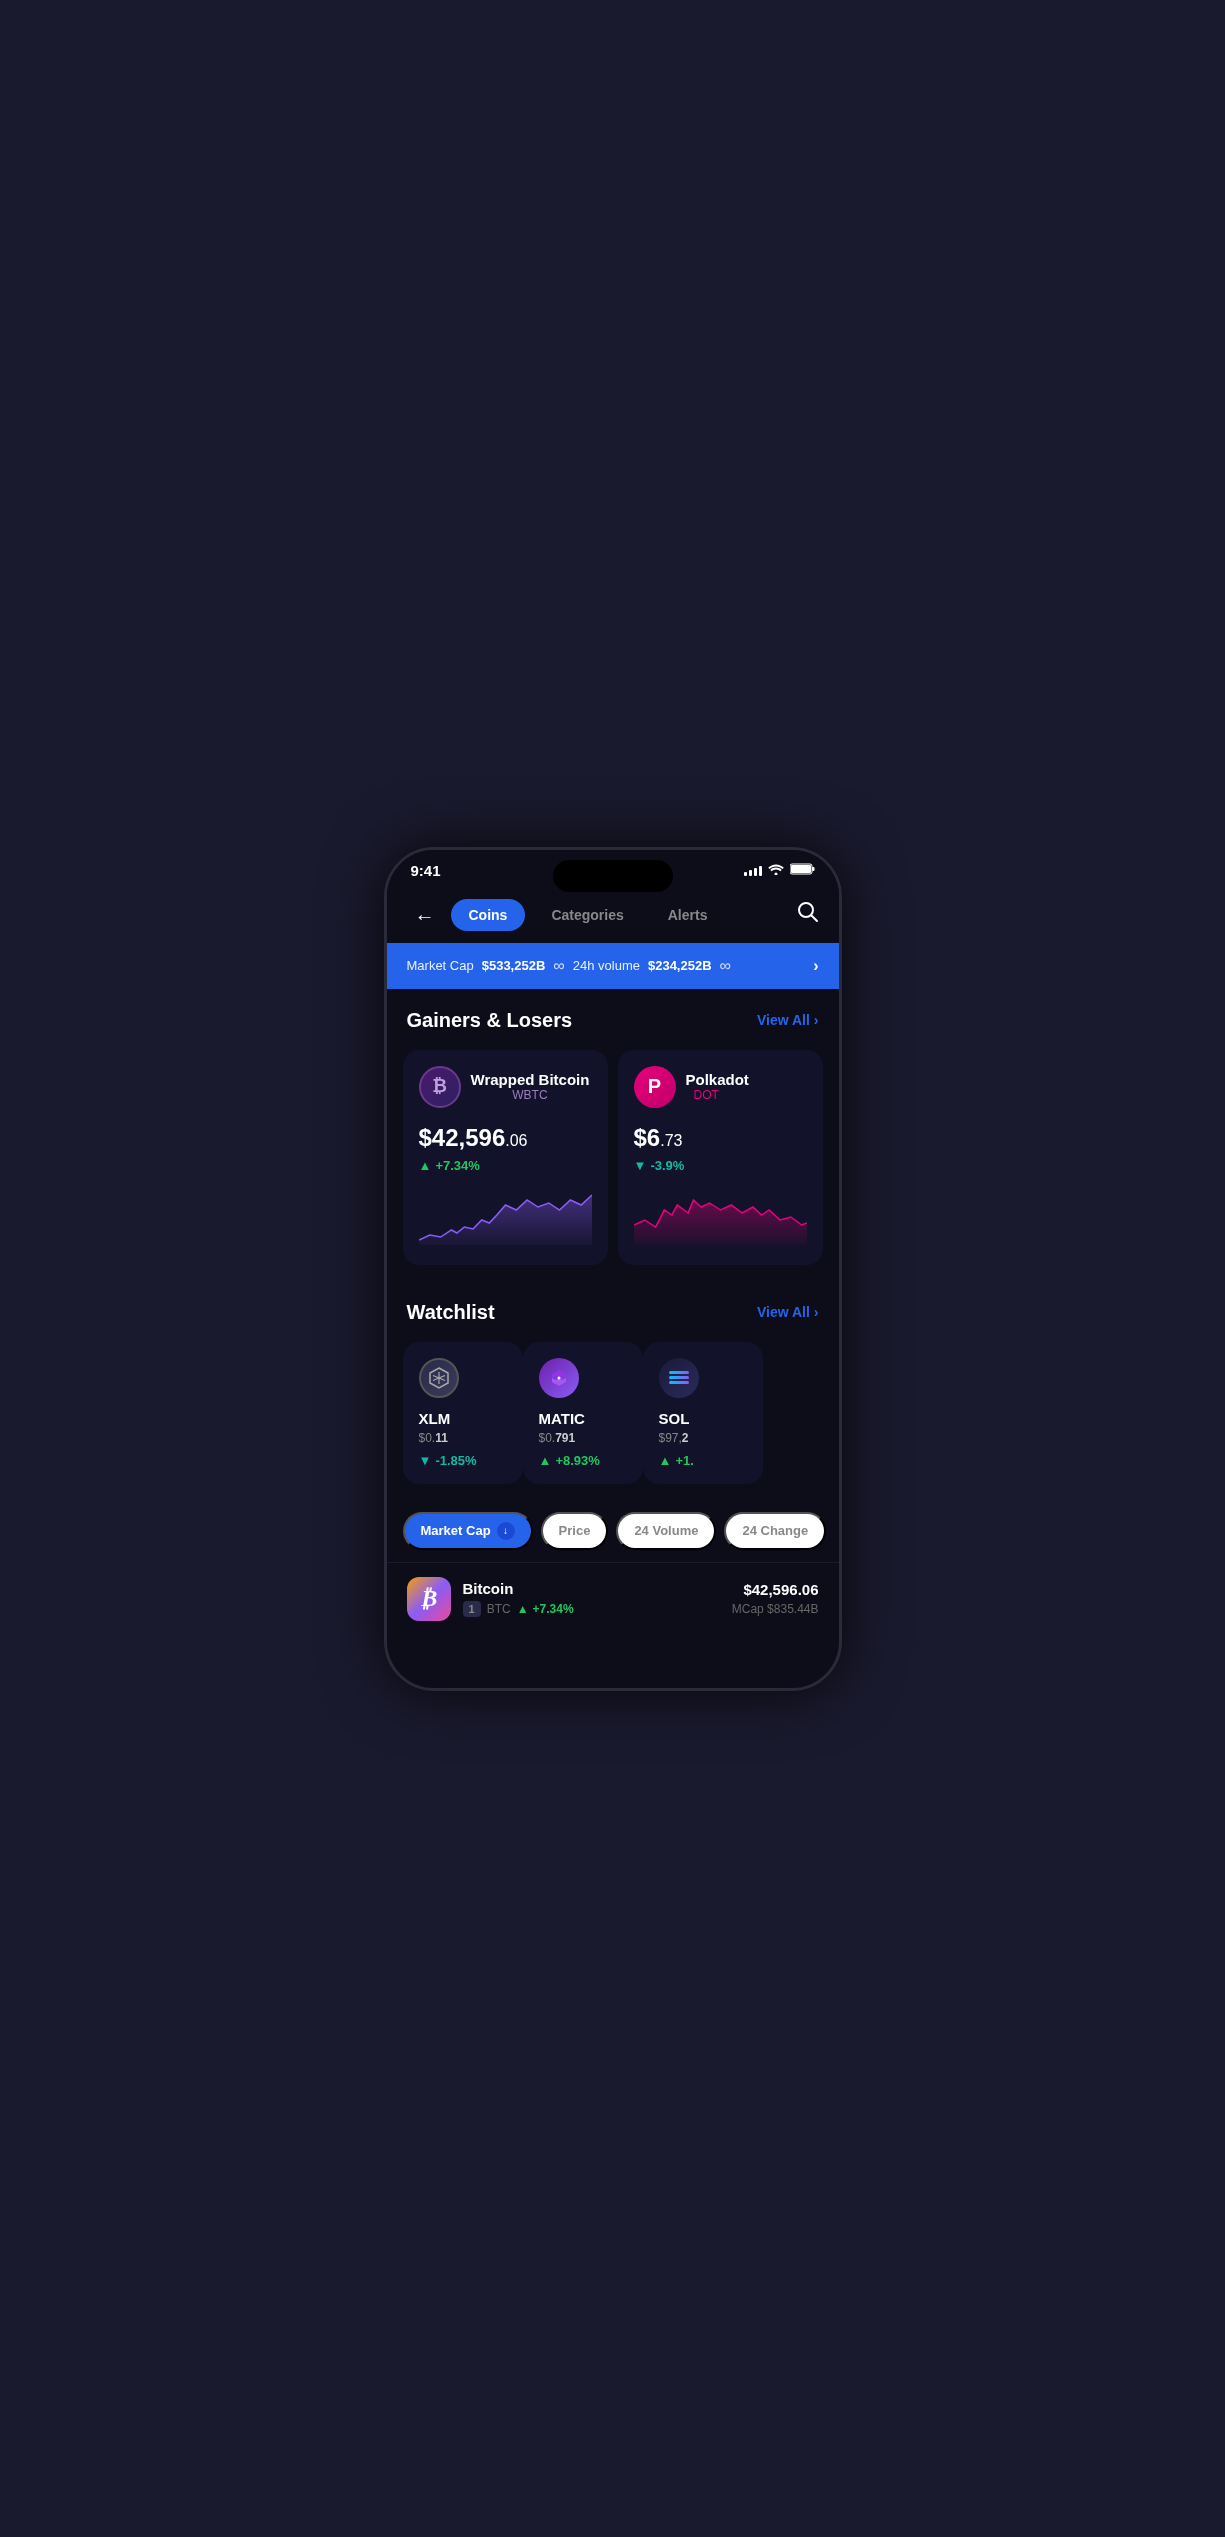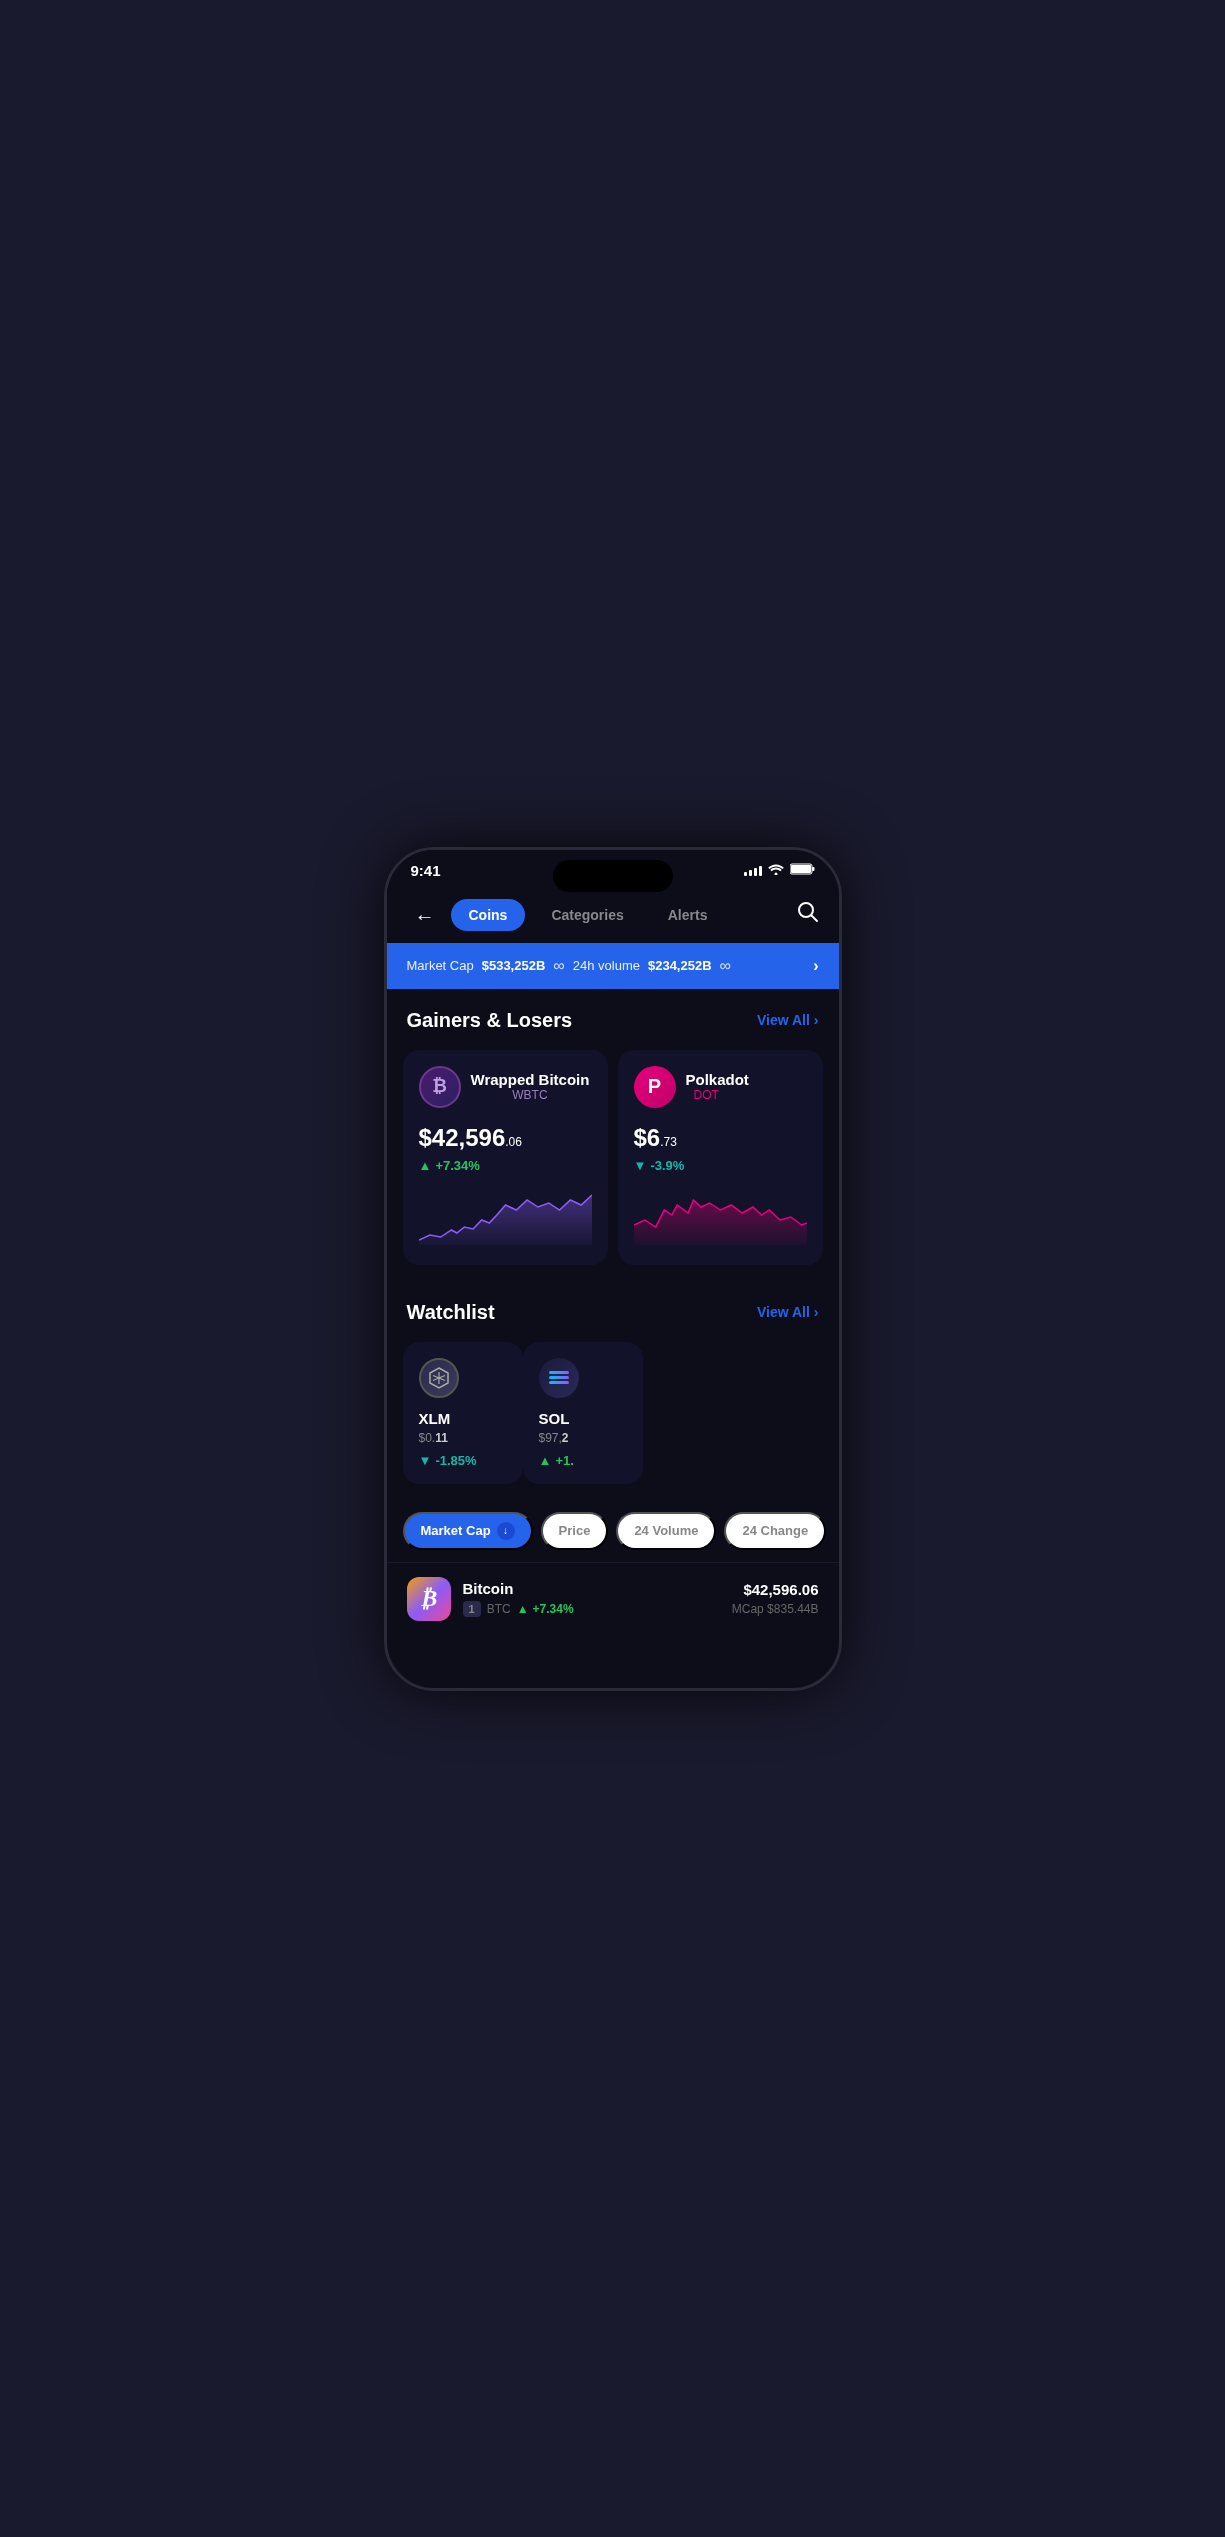--- a/index.html
+++ b/index.html
@@ -249,21 +249,21 @@
     }
 
     .coin-price {
       font-size: 24px;
       font-weight: 700;
       color: #fff;
       margin-bottom: 6px;
     }
 
     .coin-price .cents {
-      font-size: 12px;
+      font-size: 16px;
       font-weight: 500;
     }
 
     .coin-change-up {
       color: #22c55e;
       font-size: 13px;
       font-weight: 600;
       display: flex;
       align-items: center;
       gap: 4px;
@@ -642,20 +642,37 @@
         <div class="watchlist-symbol">XLM</div>
         <div class="watchlist-price">
           <span>$0.</span><span class="price-val">11</span>
         </div>
         <div class="coin-change-down">
           <span class="arrow-down"></span>
           <span>-1.85%</span>
         </div>
       </div>
 
+      <div class="watchlist-card">
+        <div class="watchlist-logo matic-logo">
+          <svg width="22" height="22" viewBox="0 0 22 22" fill="none">
+            <path d="M11 3 L18 7 L18 11 L14 9 L11 11 L8 9 L4 11 L4 7 Z" fill="#9333ea"></path>
+            <path d="M4 11 L8 13 L11 11 L14 13 L18 11 L18 15 L11 19 L4 15 Z" fill="#a855f7"></path>
+            <circle cx="11" cy="11" r="1.5" fill="white"></circle>
+          </svg>
+        </div>
+        <div class="watchlist-symbol">MATIC</div>
+        <div class="watchlist-price">
+          <span>$0.</span><span class="price-val">791</span>
+        </div>
+        <div class="coin-change-up">
+          <span class="arrow-up"></span>
+          <span>+8.93%</span>
+        </div>
+      </div>
 
       <div class="watchlist-card">
         <div class="watchlist-logo sol-logo">
           <div class="sol-stripes">
             <div class="sol-stripe" style="background: linear-gradient(90deg, #00c2ff, #8b5cf6);"></div>
             <div class="sol-stripe" style="background: linear-gradient(90deg, #00c2ff, #8b5cf6);"></div>
             <div class="sol-stripe" style="background: linear-gradient(90deg, #00c2ff, #8b5cf6);"></div>
           </div>
         </div>
         <div class="watchlist-symbol">SOL</div>

